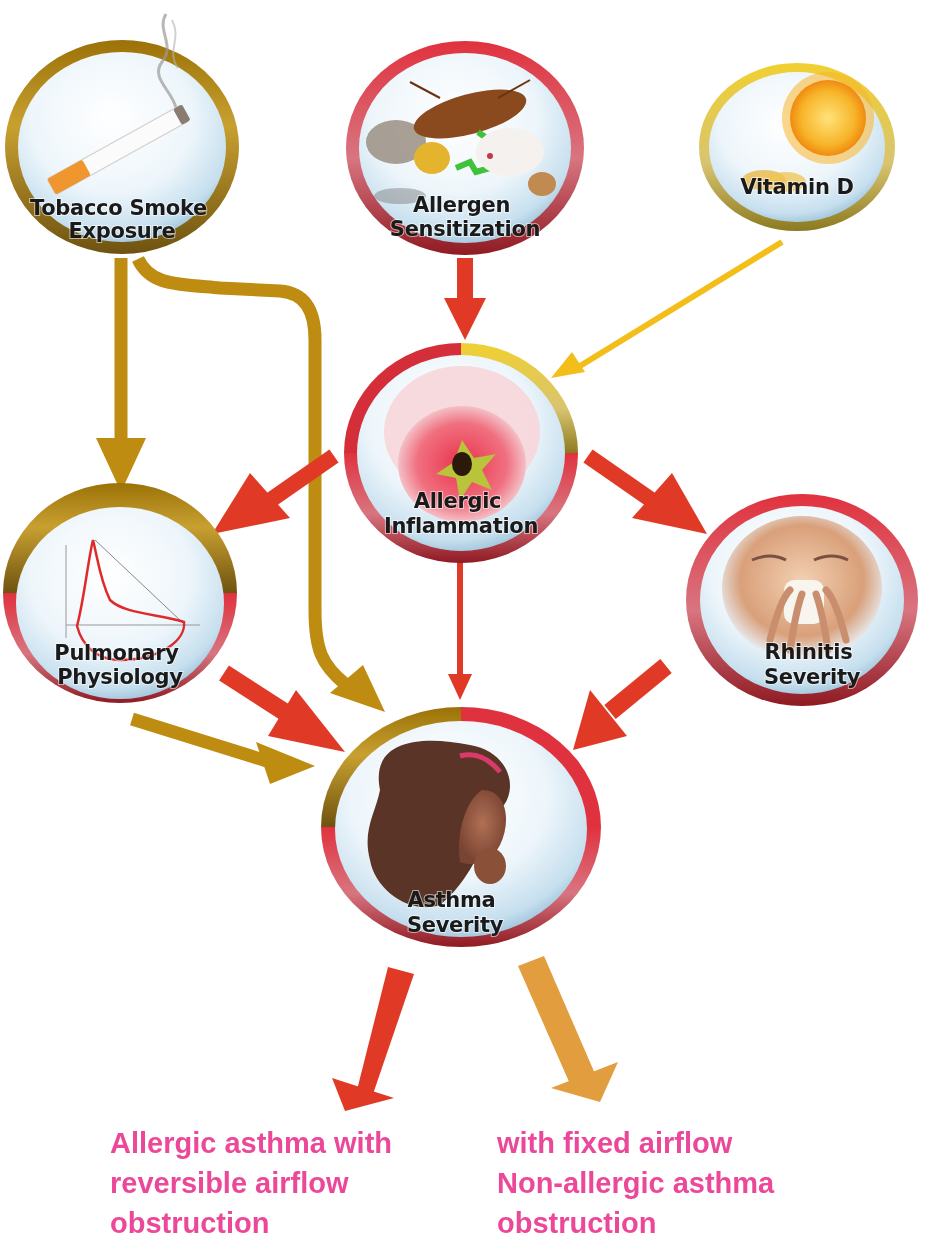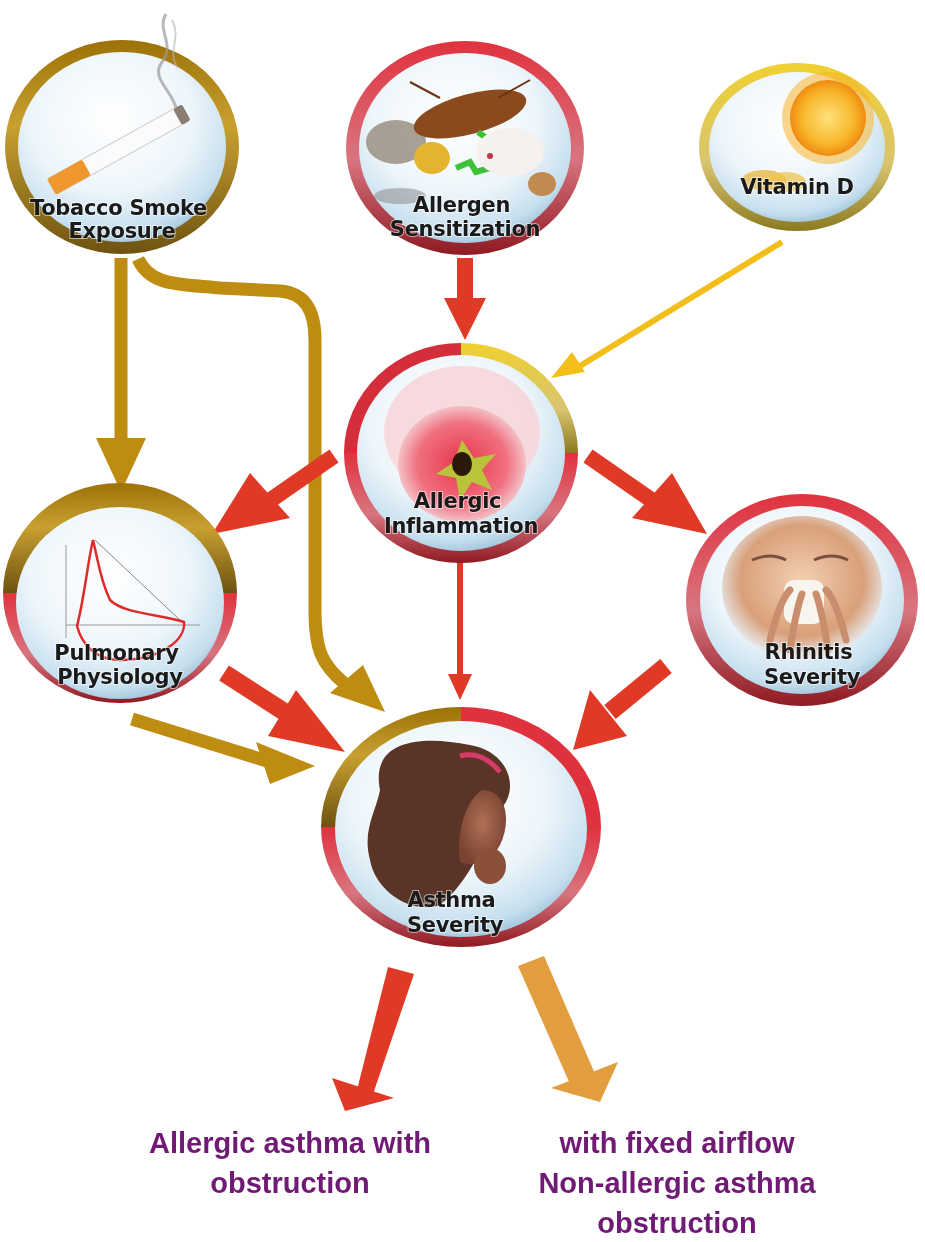--- a/index.html
+++ b/index.html
@@ -12,26 +12,25 @@
     fill: #1a1a1a;
     text-anchor: middle;
     paint-order: stroke;
     stroke: rgba(255,255,255,0.55);
     stroke-width: 2px;
     letter-spacing: -0.3px;
   }
   .outcome {
     position: absolute;
     width: 360px;
-    text-align: center;
     font-family: "Liberation Sans", sans-serif;
     font-weight: bold;
     font-size: 29px;
     line-height: 40px;
-    color: #701a75;
+    color: #ec4899;
   }
   .outcome div { white-space: nowrap; }
   #outcome-left { left: 110px; top: 1123px; }
   #outcome-right { left: 497px; top: 1123px; }
 </style>
 </head>
 <body>
 
 <svg id="diagram" viewBox="0 0 925 1242" xmlns="http://www.w3.org/2000/svg">
   <defs>
@@ -256,20 +255,21 @@
     </g>
     <text class="node-label">
       <tspan x="455" y="907">Asthma</tspan>
       <tspan x="455" y="932">Severity</tspan>
     </text>
   </g>
 </svg>
 
 <div class="outcome" id="outcome-left">
   <div>Allergic asthma with</div>
+  <div>reversible airflow</div>
   <div>obstruction</div>
 </div>
 
 <div class="outcome" id="outcome-right">
   <div>with fixed airflow</div>
   <div>Non-allergic asthma</div>
   <div>obstruction</div>
 </div>
 
 </body></html>

